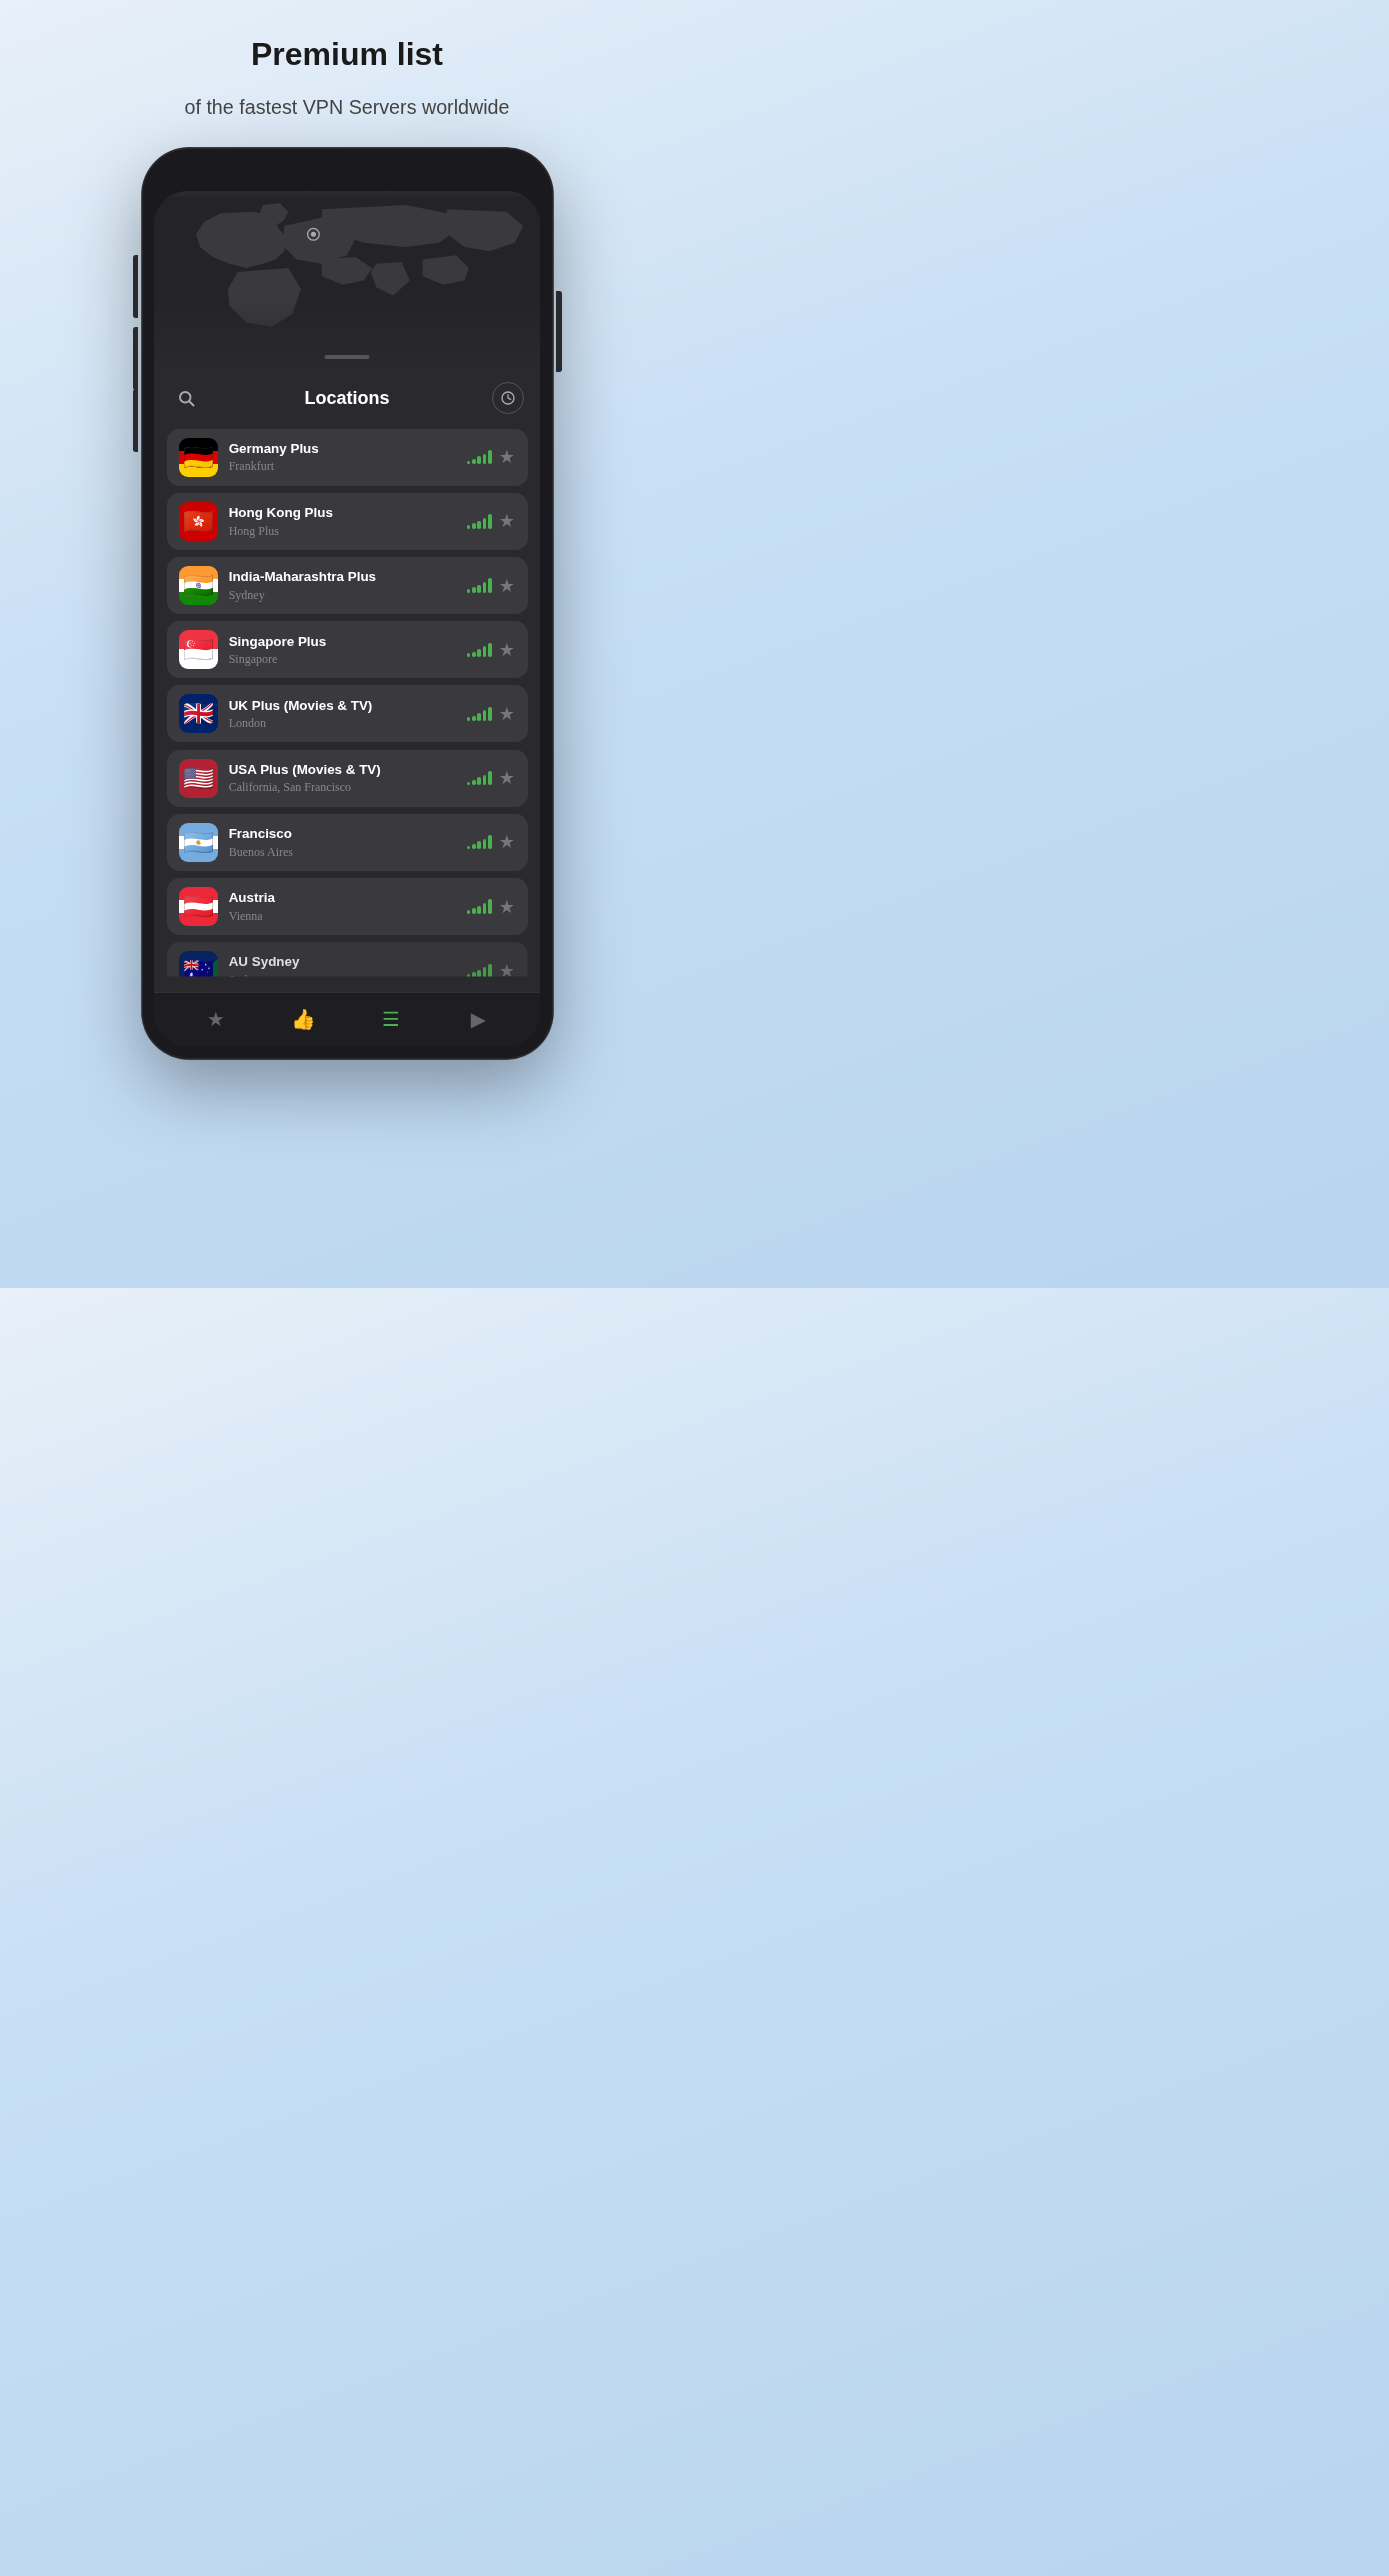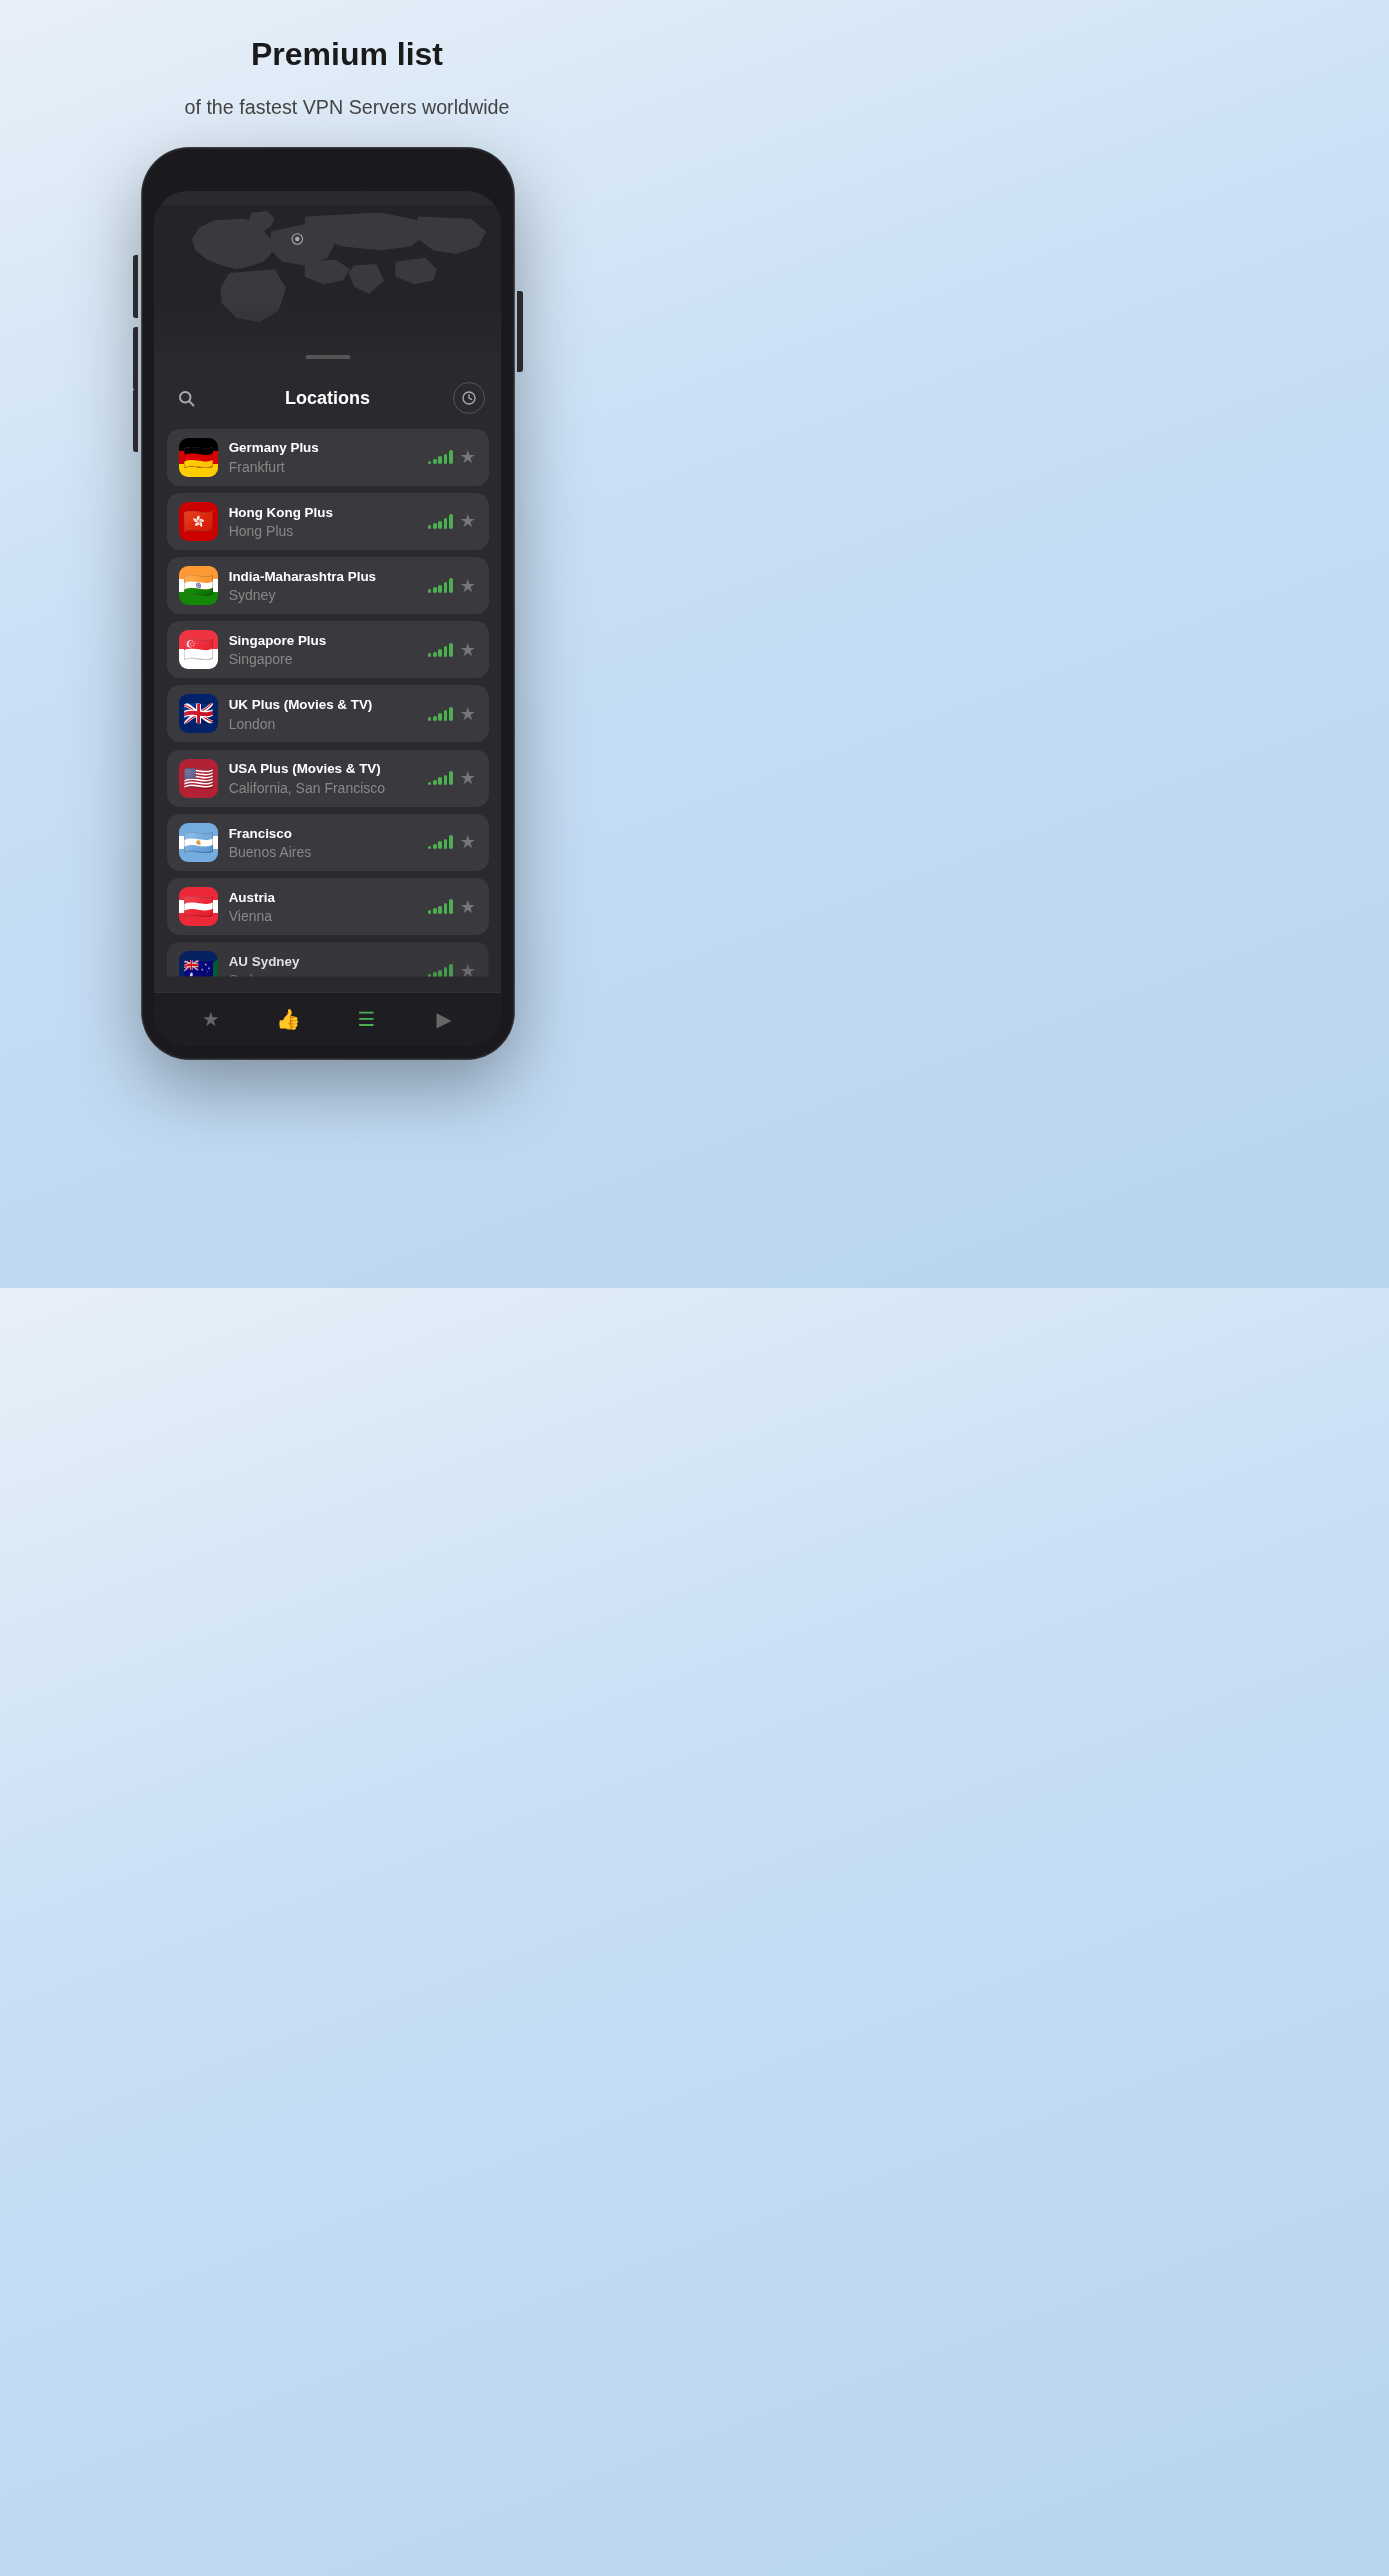--- a/index.html
+++ b/index.html
@@ -26,21 +26,21 @@
     .page-subtitle {
       font-size: 19.7px;
       font-weight: 400;
       color: #444;
     }
     .phone-wrapper {
       position: relative;
       width: 411px;
     }
     .phone-frame {
-      width: 372px;
+      width: 411px;
       background: #1a1a1e;
       border-radius: 47px;
       padding: 12.5px;
       box-shadow:
         0 0 0 0.9px #3a3a3e,
         0 27px 72px rgba(0,0,0,0.35),
         inset 0 0 0 0.9px #2a2a2e;
       position: relative;
     }
     .phone-notch {
@@ -172,23 +172,24 @@
     .location-info {
       flex: 1;
     }
     .location-name {
       font-size: 13.4px;
       font-weight: 600;
       color: #fff;
       line-height: 1.3;
     }
     .location-sub {
-      font-size: 14px;
+      font-size: 12px;
       color: #888;
       margin-top: 2px;
+      font-family: Liberation Serif, serif;
     }
     .location-actions {
       display: flex;
       align-items: center;
       gap: 7.2px;
     }
     .signal-bars {
       display: flex;
       align-items: flex-end;
       gap: 1.8px;

